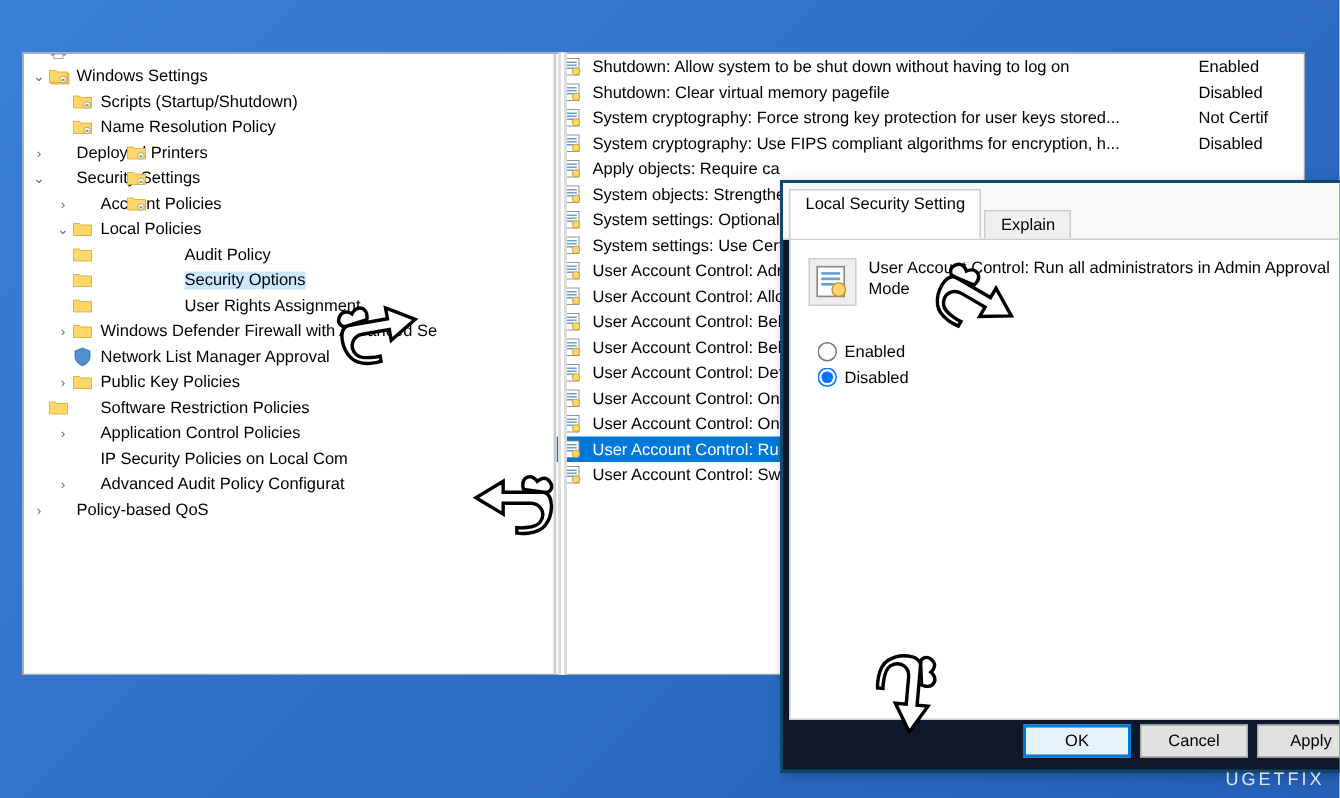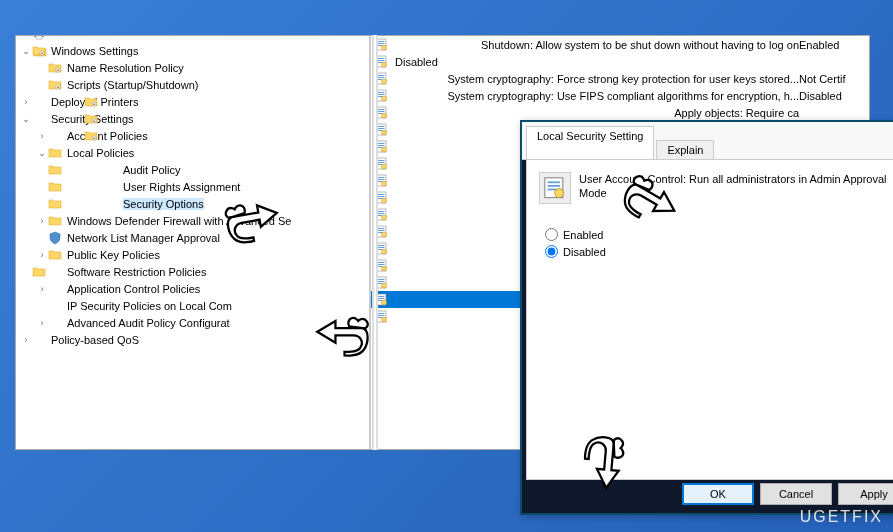--- a/index.html
+++ b/index.html
@@ -10,21 +10,21 @@
       width: 893px;
       height: 532px;
       position: relative;
       overflow: hidden;
     }
     .watermark {
       position: absolute;
       bottom: 6px;
       right: 10px;
       color: rgba(255,255,255,0.85);
-      font-size: 16px;
+      font-size: 12px;
       letter-spacing: 2px;
       font-weight: 300;
     }
     .main-window {
       position: absolute;
       top: 35px;
       left: 15px;
       width: 855px;
       height: 415px;
       background: #fff;
@@ -77,21 +77,21 @@
       height: 17px;
       padding-left: 4px;
       white-space: nowrap;
       cursor: default;
     }
     .list-row.selected {
       background: #0078d7;
       color: #fff;
     }
     .list-row .icon { width: 16px; margin-right: 4px; display:inline-flex; align-items:center; }
-    .list-row .policy-name { flex: 1; overflow: hidden; text-overflow: ellipsis; text-align: right; }
+    .list-row .policy-name { flex: 1; overflow: hidden; text-overflow: ellipsis; }
     .list-row .policy-state { width: 70px; text-align: left; padding-right: 6px; }
 
     
     .dialog {
       position: absolute;
       top: 120px;
       left: 520px;
       width: 402px;
       height: 395px;
       background: #0f172a;
@@ -236,31 +236,31 @@
       <span class="label">Windows Settings</span>
     </div>
 
     <div class="tree-item indent-1">
       <span class="expand"></span>
       <span class="icon">
           <svg>
             <use href="#scroll-sym"></use>
           </svg>
         </span>
+      <span class="label">Scripts (Startup/Shutdown)</span>
+    </div>
+
+    <div class="tree-item indent-1">
+      <span class="expand"></span>
+      <span class="icon">
+          <svg>
+            <use href="#scroll-sym"></use>
+          </svg>
+        </span>
       <span class="label">Name Resolution Policy</span>
-    </div>
-
-    <div class="tree-item indent-1">
-      <span class="expand"></span>
-      <span class="icon">
-          <svg>
-            <use href="#scroll-sym"></use>
-          </svg>
-        </span>
-      <span class="label">Scripts (Startup/Shutdown)</span>
     </div>
 
     <div class="tree-item indent-0">
       <span class="expand">›</span>
       <span class="icon">
           <svg>
             <use href="#printer-sym"></use>
           </svg>
         </span>
       <span class="label">Deployed Printers</span>
@@ -299,38 +299,38 @@
     <div class="tree-item indent-2">
       <span class="expand">›</span>
       <span class="icon">
           <svg>
             <use href="#folder-lock-sym"></use>
           </svg>
         </span>
       <span class="label">Audit Policy</span>
     </div>
 
+    <div class="tree-item indent-2 selected-strong">
+      <span class="expand">›</span>
+      <span class="icon">
+          <svg>
+            <use href="#folder-lock-sym"></use>
+          </svg>
+        </span>
+      <span class="label">Security Options</span>
+    </div>
+
     <div class="tree-item indent-2">
       <span class="expand">›</span>
       <span class="icon">
           <svg>
             <use href="#folder-lock-sym"></use>
           </svg>
         </span>
       <span class="label">User Rights Assignment</span>
-    </div>
-
-    <div class="tree-item indent-2 selected-strong">
-      <span class="expand">›</span>
-      <span class="icon">
-          <svg>
-            <use href="#folder-lock-sym"></use>
-          </svg>
-        </span>
-      <span class="label">Security Options</span>
     </div>
 
     <div class="tree-item indent-1">
       <span class="expand">›</span>
       <span class="icon">
           <svg>
             <use href="#folder-sym"></use>
           </svg>
         </span>
       <span class="label">Windows Defender Firewall with Advanced Se</span>
@@ -418,20 +418,21 @@
           </span>
           <span class="policy-name">Shutdown: Allow system to be shut down without having to log on</span>
           <span class="policy-state">Enabled</span>
         </div>
         <div class="list-row">
           <span class="icon">
             <svg width="13" height="13">
               <use href="#policy-sym"></use>
             </svg>
           </span>
+          <span class="policy-name">Shutdown: Clear virtual memory pagefile</span>
           <span class="policy-state">Disabled</span>
         </div>
         <div class="list-row">
           <span class="icon">
             <svg width="13" height="13">
               <use href="#policy-sym"></use>
             </svg>
           </span>
           <span class="policy-name">System cryptography: Force strong key protection for user keys stored...</span>
           <span class="policy-state">Not Certif</span>

